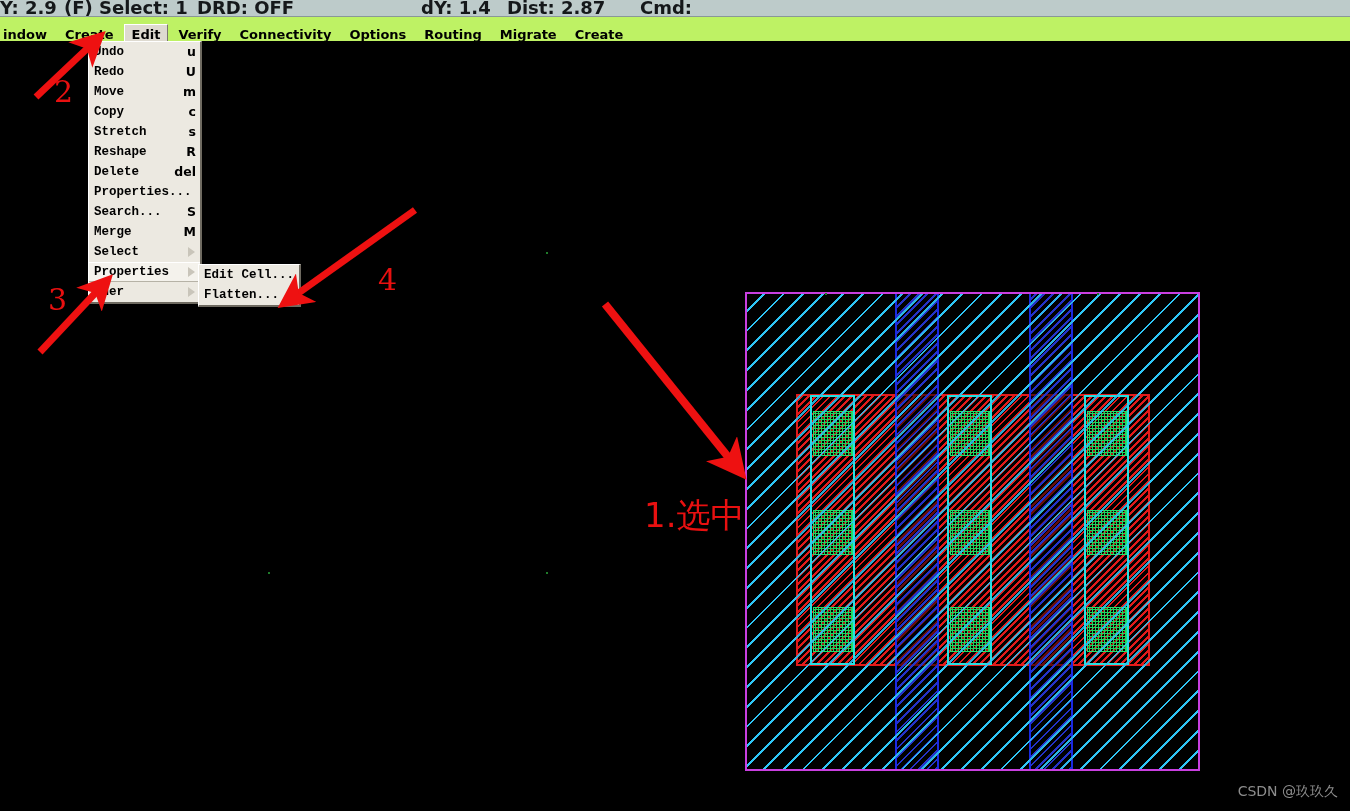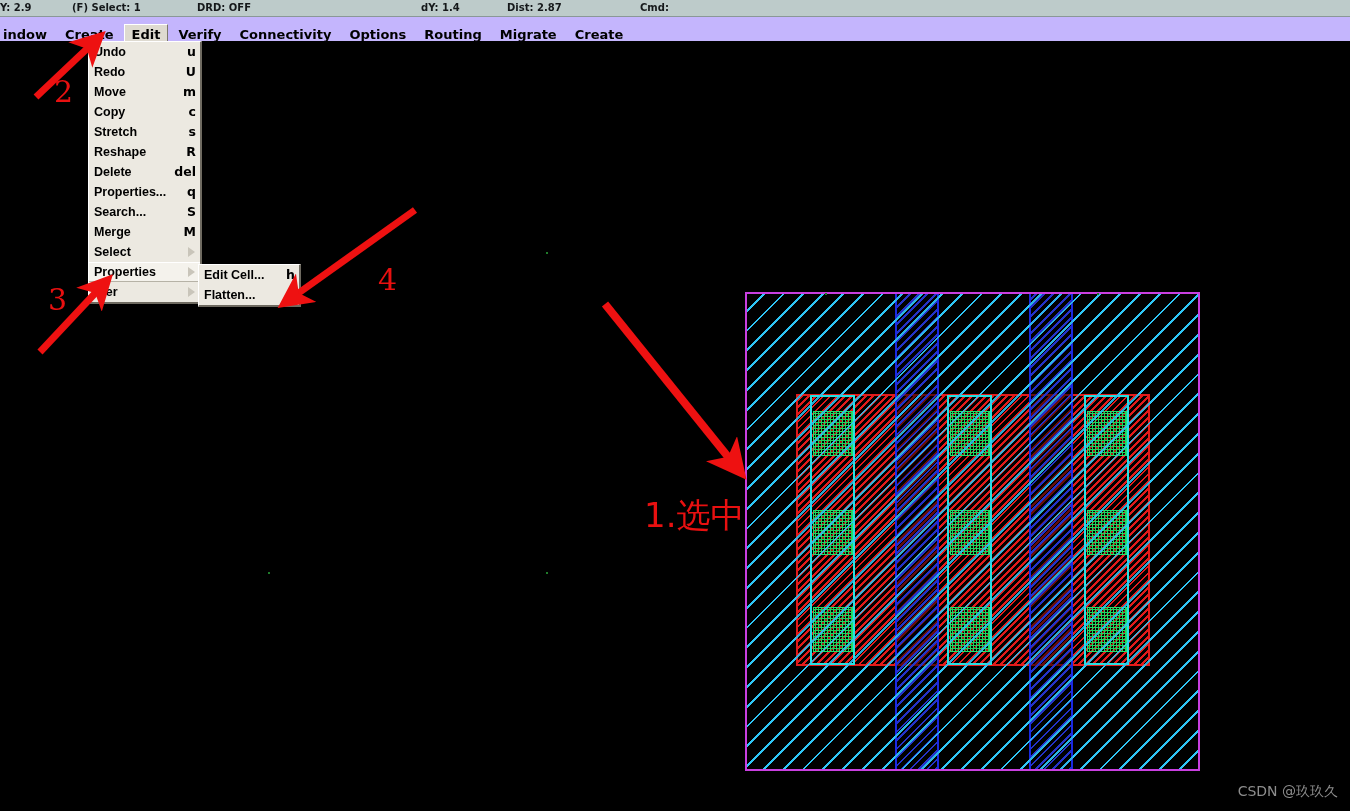--- a/index.html
+++ b/index.html
@@ -23,33 +23,33 @@
     background: #bdcbca;
     border-bottom: 1px solid #8a9897;
     box-sizing: border-box;
     overflow: hidden;
     white-space: nowrap;
   }
   .status-cell {
     position: absolute;
     top: 0px;
     font-family: "DejaVu Sans", sans-serif;
-    font-size: 10px;
+    font-size: 18px;
     font-weight: bold;
     color: #15181a;
     line-height: 16px;
     letter-spacing: 0px;
   }
 
   
   #menu-bar {
     position: absolute;
     left: 0; top: 17px;
     width: 1350px; height: 36px;
-    background: #c4b5fd;
+    background: #bef264;
     border-bottom: 1px solid #9b978c;
     box-sizing: border-box;
     display: flex;
     align-items: center;
     overflow: hidden;
   }
   .menubar-item {
     font-family: "DejaVu Sans", sans-serif;
     font-size: 13px;
     font-weight: bold;
@@ -104,21 +104,21 @@
     padding: 0 4px 0 5px;
     box-sizing: border-box;
     white-space: nowrap;
   }
   .menu-row.selected {
     background: #f4f2ec;
     border-top: 1px solid #ffffff;
     border-bottom: 1px solid #b6b2a6;
   }
   .menu-label {
-    font-family: Liberation Sans, sans-serif;
+    font-family: Liberation Mono, monospace;
     font-size: 12.5px;
     font-weight: bold;
     color: #000;
     line-height: 14px;
     flex: 1 1 auto;
   }
   .menu-accel {
     font-family: "DejaVu Sans", sans-serif;
     font-size: 12.5px;
     font-weight: bold;
@@ -270,21 +270,21 @@
     color: #8d8d8d;
     z-index: 70;
     white-space: nowrap;
   }
 </style>
 </head>
 <body>
 
 <div id="status-bar">
     <div class="status-cell" style="left: 0px;"><span>Y:</span><span>&nbsp;</span><span>2.9</span></div>
-    <div class="status-cell" style="left: 72px;"><span>(F) Select:</span><span>&nbsp;</span><span>1</span></div>
+    <div class="status-cell" style="left: 64px;"><span>(F) Select:</span><span>&nbsp;</span><span>1</span></div>
     <div class="status-cell" style="left: 197px;"><span>DRD:</span><span>&nbsp;</span><span>OFF</span></div>
     <div class="status-cell" style="left: 318px; margin-top: 32px;"><span>dX:</span><span>&nbsp;</span><span>-2.5</span></div>
     <div class="status-cell" style="left: 421px;"><span>dY:</span><span>&nbsp;</span><span>1.4</span></div>
     <div class="status-cell" style="left: 501px; margin-left: 6px;"><span>Dist:</span><span>&nbsp;</span><span>2.87</span></div>
     <div class="status-cell" style="left: 640px;"><span>Cmd:</span><span>&nbsp;</span><span></span></div>
   </div>
 
 <div id="menu-bar">
     <div class="menubar-item clipped">indow</div>
     <div class="menubar-item">Create</div>

